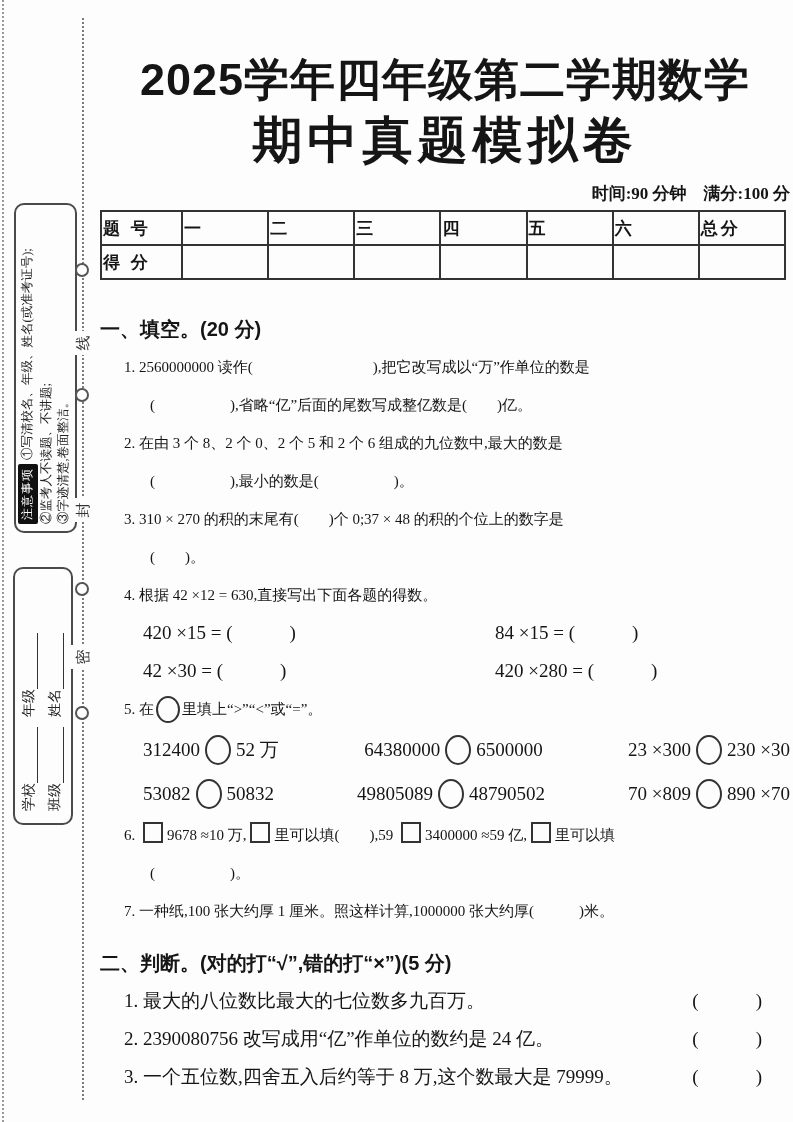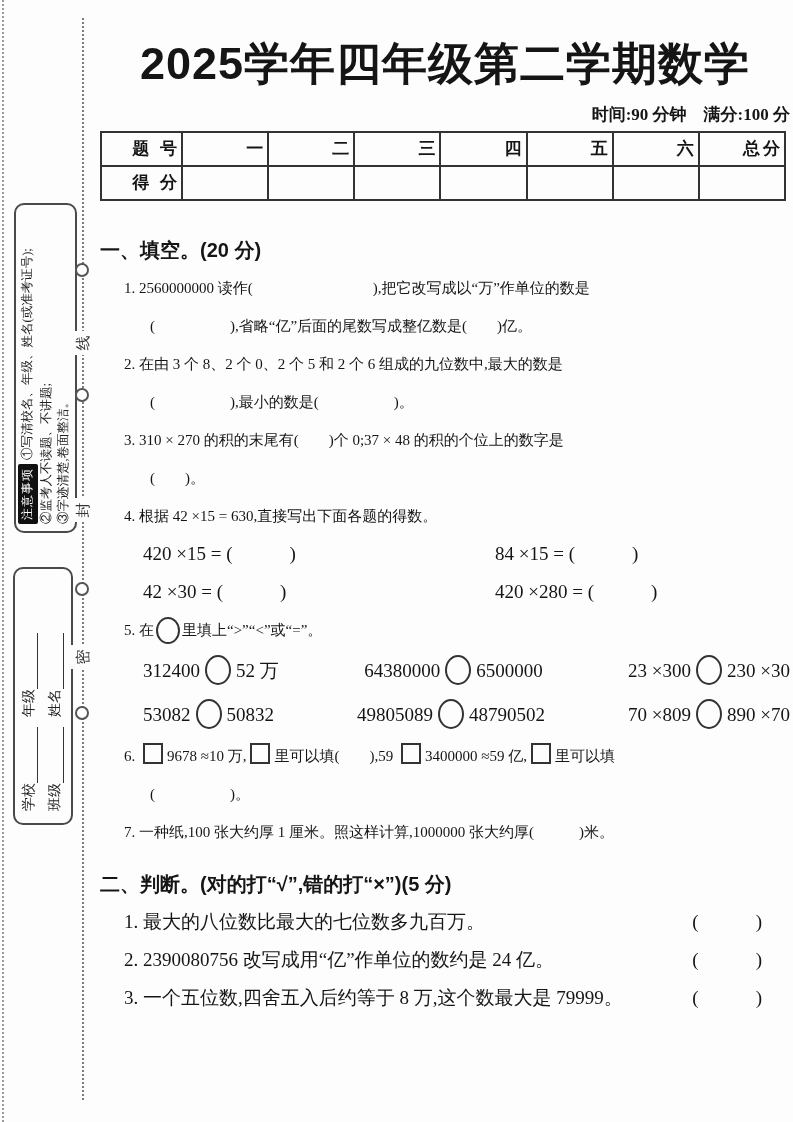--- a/index.html
+++ b/index.html
@@ -54,38 +54,38 @@
     font-size:14px; color:#222;
   }
   .field-row { display:flex; align-items:flex-end; }
   .field-row .lbl { white-space:nowrap; }
   .fline {
     display:inline-block; width:56px; height:1.05em;
     border-bottom:1.5px solid #333; margin-right:10px;
   }
   .fline:last-child { margin-right:0; }
   
-  .main { position:absolute; left:100px; top:0; width:690px; }
+  .main { position:absolute; left:100px; top:16px; width:690px; }
   .title1 {
     margin:38px 0 0; text-align:center; font-size:45px; font-weight:900;
     letter-spacing:1px; line-height:1.15;
     font-family:"Liberation Sans","DejaVu Sans",sans-serif;
   }
   .title2 {
     margin:6px 0 0; text-align:center; font-size:50px; font-weight:900;
     letter-spacing:5px; line-height:1.15;
     font-family:"Liberation Sans","DejaVu Sans",sans-serif;
   }
   .meta {
     margin:13px 0 5px 0; text-align:right;
     font-size:17px; font-weight:bold;
   }
   table.score { width:686px; border-collapse:collapse; table-layout:fixed; }
   table.score td {
-    border:2px solid #333; height:34px; text-align:right;
+    border:2px solid #333; height:34px; text-align:left;
     font-size:17px; font-weight:bold; letter-spacing:3px;
     font-family:"Liberation Sans","DejaVu Sans",sans-serif;
   }
   table.score td.c0 { width:81px; }
   .sec-h {
     margin:30px 0 0; font-size:20px; font-weight:bold; line-height:38px;
     font-family:"Liberation Sans","DejaVu Sans",sans-serif;
   }
   .sec-h2 { margin-top:14px; }
   .q  { margin:0; padding-left:24px; font-size:15px; line-height:38px; }
@@ -152,20 +152,21 @@
         <span class="fline"></span>
       <span class="lbl">姓名</span>
         <span class="fline"></span>
     </div>
   </div>
 </div>
 
 <div class="main">
 
   <h1 class="title1">2025学年四年级第二学期数学</h1>
+  <h1 class="title2">期中真题模拟卷</h1>
   <div class="meta">时间:90 分钟　满分:100 分</div>
 
   <table class="score">
     <tbody>
         <tr>
       <td class="c0">题 号</td>
       <td>一</td>
       <td>二</td>
       <td>三</td>
       <td>四</td>
@@ -190,21 +191,21 @@
 
   <p class="q">1. 2560000000 读作(　　　　　　　　),把它改写成以“万”作单位的数是</p>
   <p class="q cont">(　　　　　),省略“亿”后面的尾数写成整亿数是(　　)亿。</p>
 
   <p class="q">2. 在由 3 个 8、2 个 0、2 个 5 和 2 个 6 组成的九位数中,最大的数是</p>
   <p class="q cont">(　　　　　),最小的数是(　　　　　)。</p>
 
   <p class="q">3. 310 × 270 的积的末尾有(　　)个 0;37 × 48 的积的个位上的数字是</p>
   <p class="q cont">(　　)。</p>
 
-  <p class="q">4. 根据 42 ×15 = 630,直接写出下面各题的得数。</p>
+  <p class="q">4. 根据 42 ×12 = 630,直接写出下面各题的得数。</p>
   <div class="q4row">
     <span>420 ×15 = (　　　)</span>
     <span>84 ×15 = (　　　)</span>
   </div>
   <div class="q4row">
     <span>42 ×30 = (　　　)</span>
     <span>420 ×280 = (　　　)</span>
   </div>
 
   <p class="q"><span>5. 在</span><span class="cmp-circle sm"></span><span>里填上“&gt;”“&lt;”或“=”。</span></p>

